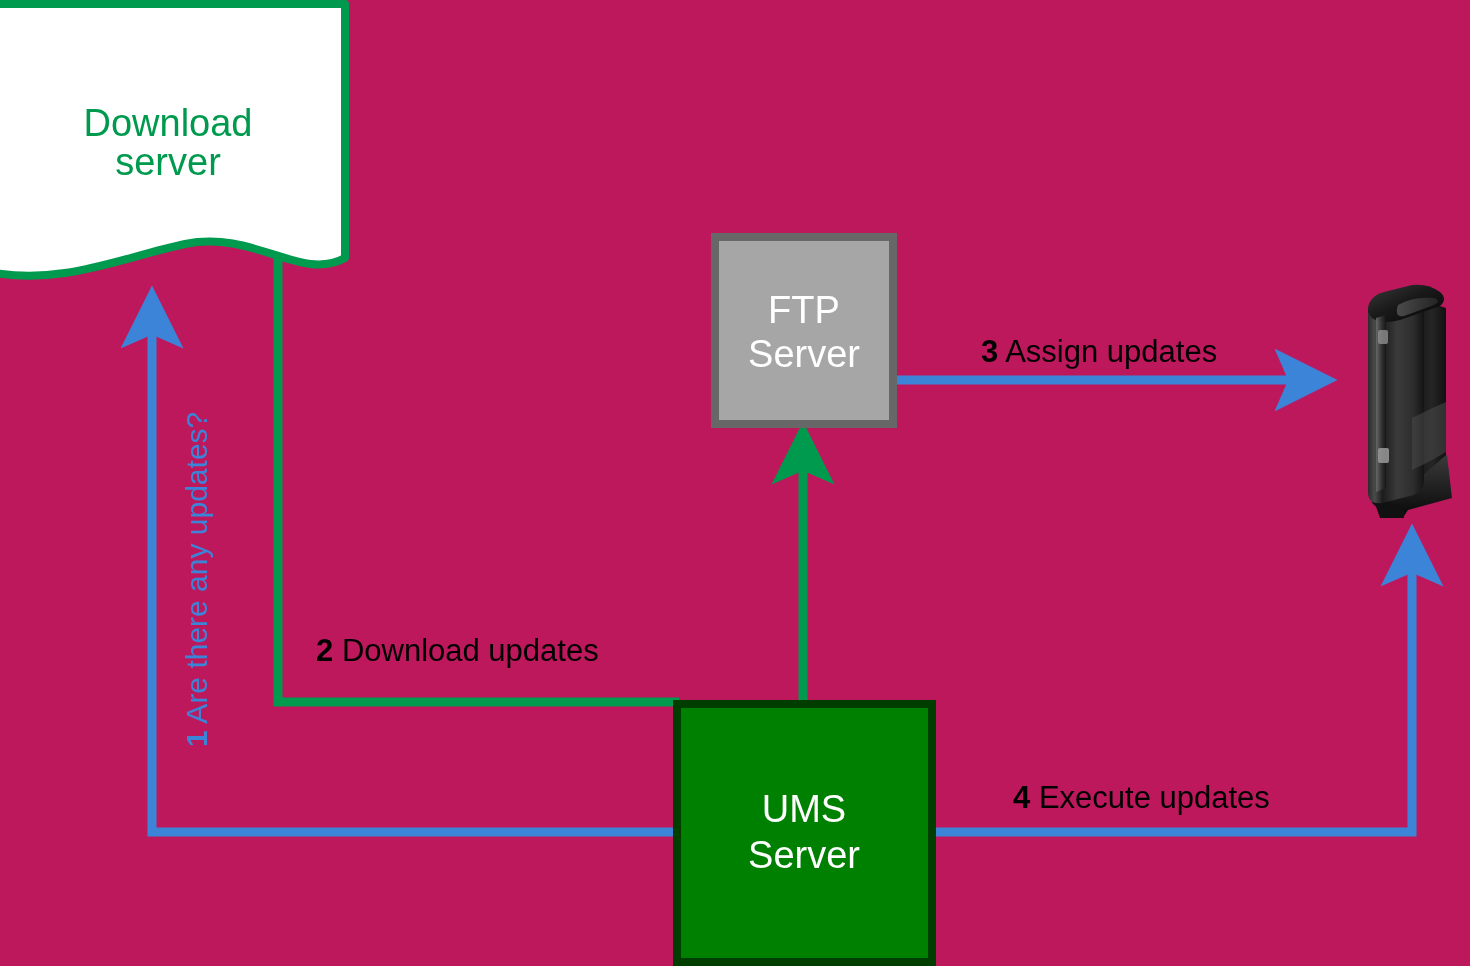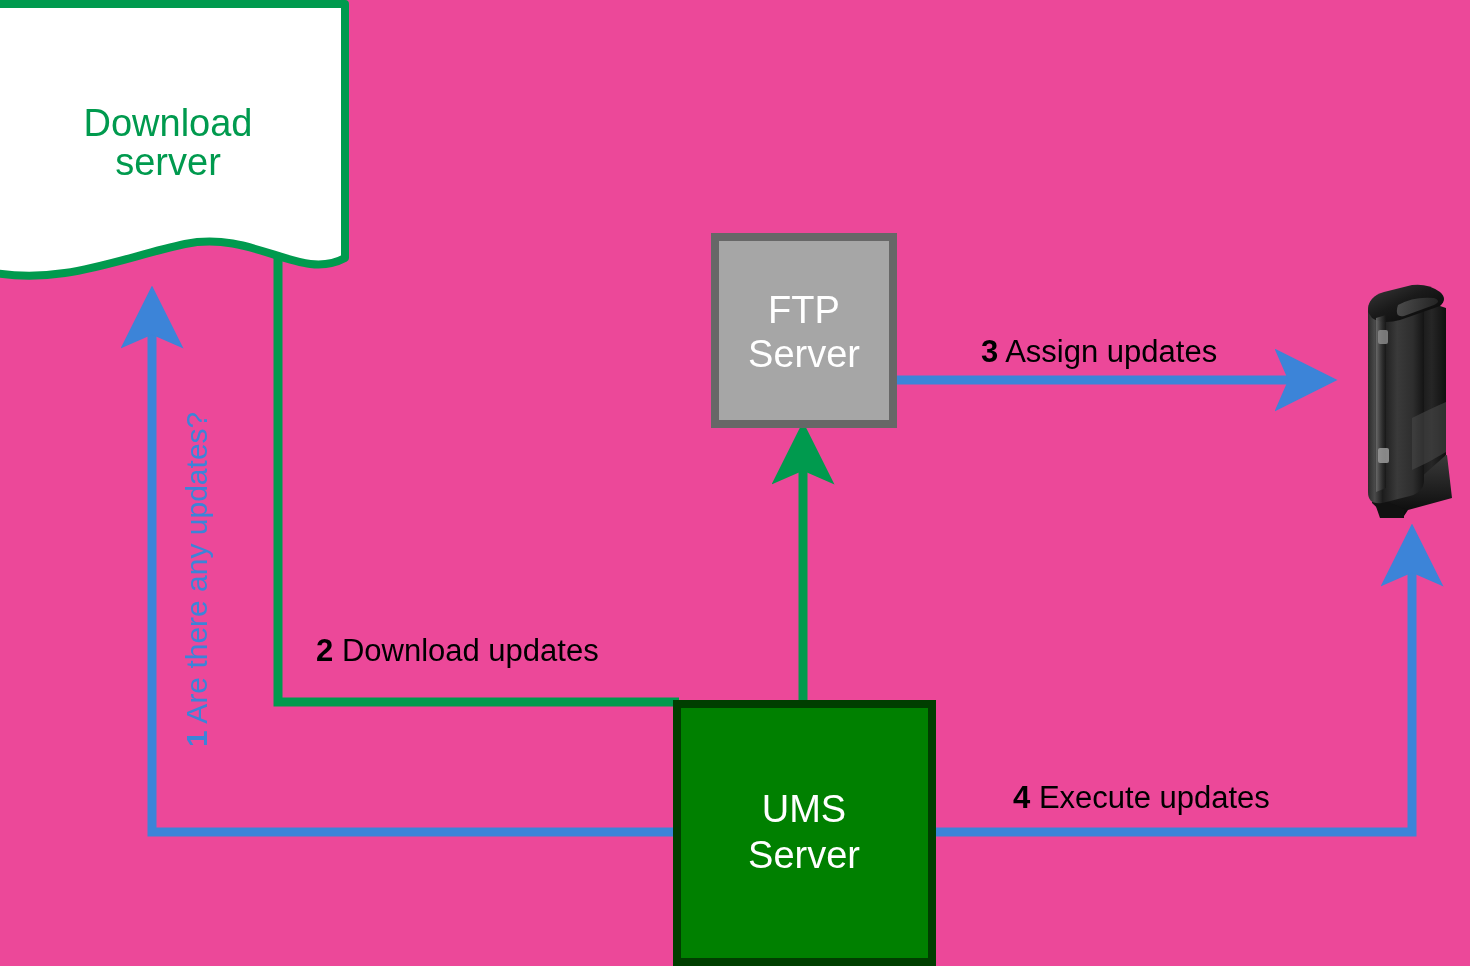--- a/index.html
+++ b/index.html
@@ -8,21 +8,21 @@
     padding: 0;
     background: #ffffff;
   }
   body {
     font-family: "Liberation Sans", sans-serif;
   }
   #canvas {
     position: relative;
     width: 1470px;
     height: 966px;
-    background: #ec4899;
+    background: #be185d;
     overflow: hidden;
   }
   #diagram-svg {
     position: absolute;
     left: 0;
     top: 0;
     width: 1470px;
     height: 966px;
   }
   .node-label {

